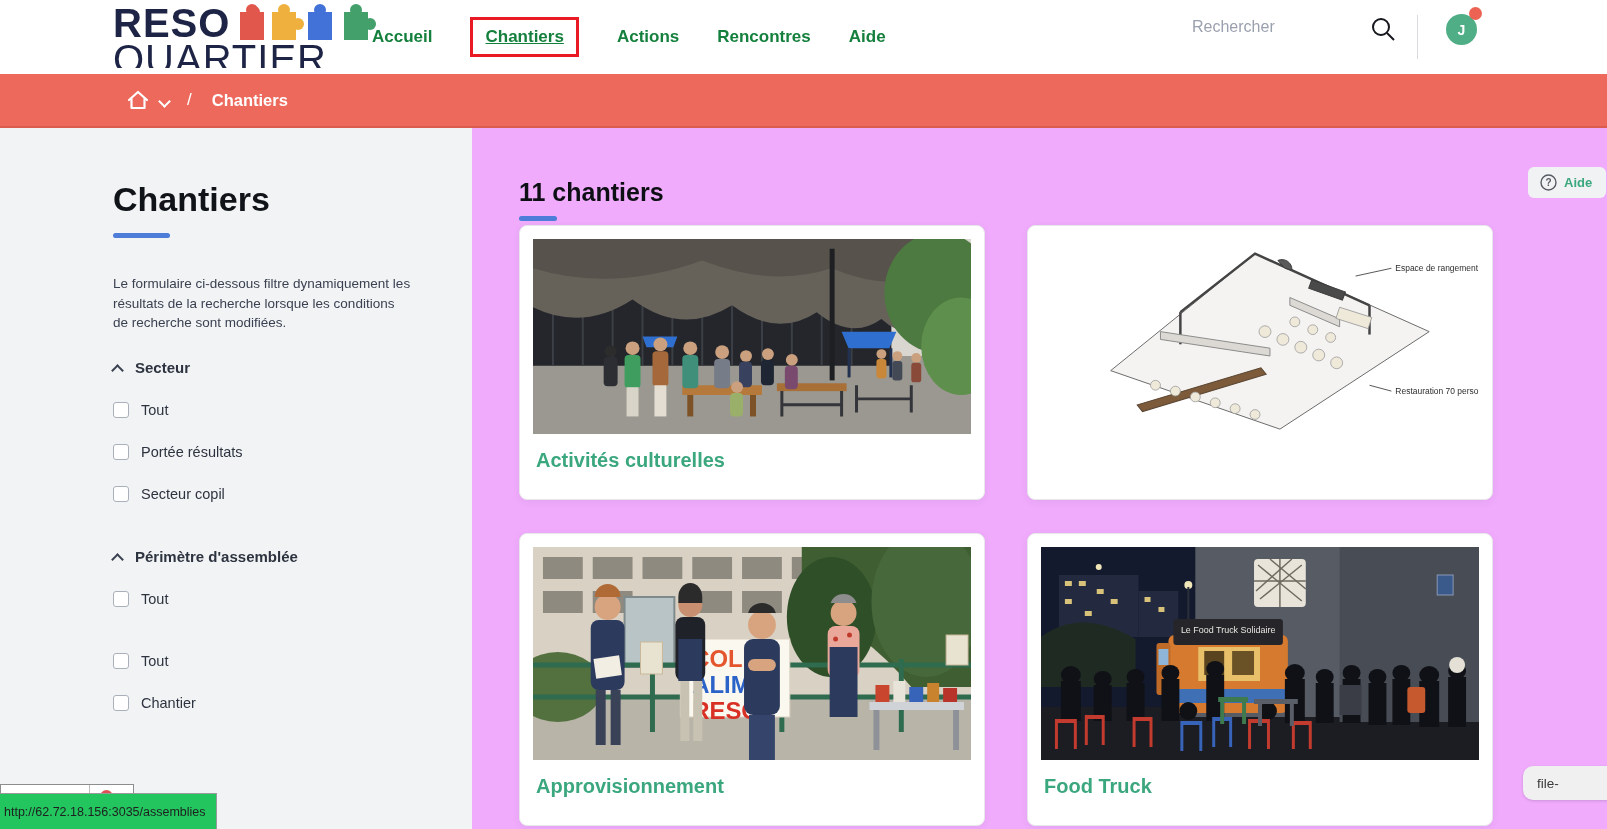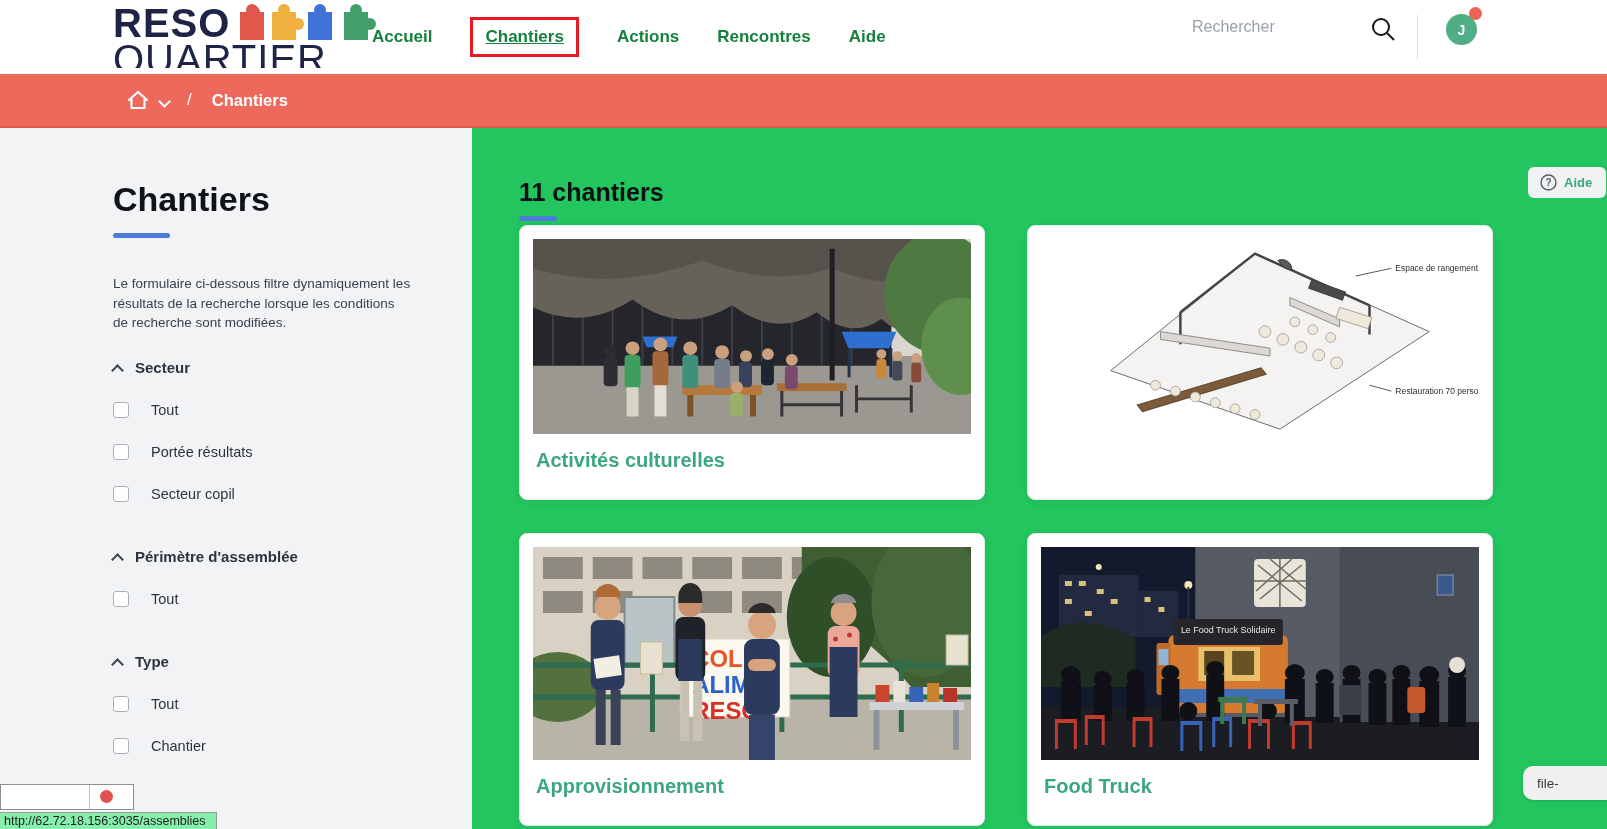--- a/index.html
+++ b/index.html
@@ -30,33 +30,33 @@
   
   .breadcrumb { position:absolute; left:0; top:74px; width:1607px; height:54px; background:#ec695c; border-bottom:2px solid #d95c4f; display:flex; align-items:center; color:#fff; }
   .bc-home { margin-left:126px; display:flex; align-items:center; cursor:pointer; }
   .bc-chevron { margin-left:10px; width:9px; height:9px; display:inline-block; position:relative; cursor:pointer; }
   .bc-chevron::before { content:""; position:absolute; left:0; top:1px; width:7px; height:7px; border-right:2px solid #fff; border-bottom:2px solid #fff; transform:rotate(45deg); }
   .bc-sep { margin-left:18px; font-size:17px; color:#fff; }
   .bc-current { margin-left:20px; font-size:16.5px; font-weight:bold; color:#fff; }
 
   
   .sidebar { position:absolute; left:0; top:128px; width:472px; height:701px; background:#f2f3f5; padding:52px 40px 0 113px; }
-  .main { position:absolute; left:472px; top:128px; width:1135px; height:701px; background:#22c55e; padding:50px 0 0 47px; }
+  .main { position:absolute; left:472px; top:128px; width:1135px; height:701px; background:#f0abfc; padding:50px 0 0 47px; }
 
   
   .side-title { font-size:34px; font-weight:bold; color:#101318; }
   .blue-bar { width:57px; height:5px; background:#4d7cd9; border-radius:2.5px; margin-top:14px; }
   .side-desc { margin-top:36px; width:300px; font-size:13.5px; line-height:1.45; color:#3a4150; }
   .filter-group { margin-top:46px; }
   .filter-group.first { margin-top:26px; }
   .fg-title-row { display:flex; align-items:center; gap:13px; cursor:pointer; }
   .caret-up { width:9px; height:9px; position:relative; display:inline-block; }
   .caret-up::before { content:""; position:absolute; left:0; top:3px; width:7px; height:7px; border-left:2px solid #3a4150; border-top:2px solid #3a4150; transform:rotate(45deg); }
   .fg-title { font-size:15px; font-weight:bold; color:#2d333f; }
-  .fg-option { display:flex; align-items:center; gap:22px; margin-top:26px; cursor:pointer; }
+  .fg-option { display:flex; align-items:center; gap:12px; margin-top:26px; cursor:pointer; }
   .cb { width:16px; height:16px; background:#fff; border:1px solid #aab0ba; border-radius:3px; flex:0 0 auto; }
   .fg-label { font-size:14.5px; color:#2d333f; }
 
   
   .count-heading { font-size:25px; font-weight:bold; color:#0d0f14; }
   .count-bar { width:38px; height:5px; background:#4d7cd9; border-radius:2.5px; margin-top:9px; }
   .help-pill { position:absolute; left:1056px; top:39px; display:flex; align-items:center; gap:7px; background:#f1f2f3; border-radius:6px; padding:7px 14px 7px 12px; cursor:pointer; }
   .help-label { font-size:13px; font-weight:bold; color:#3ba77e; }
 
   .cards { margin-top:4px; display:grid; grid-template-columns:466px 466px; column-gap:42px; row-gap:33px; }
@@ -66,21 +66,21 @@
   .card-img { width:438px; overflow:hidden; background:#ddd; }
   .card.row1 .card-img { height:195px; }
   .card.row2 .card-img { height:213px; }
   .card-img svg { display:block; width:100%; height:100%; }
   .card-title { margin-top:15px; margin-left:3px; font-size:20px; font-weight:bold; color:#3ba77e; }
 
   
   .partial-popup { position:absolute; left:0; bottom:19px; width:134px; height:26px; background:#fff; border:1px solid #8d8d8d; }
   .partial-popup .pp-div { position:absolute; left:88px; top:0; width:1px; height:100%; background:#bdbdbd; }
   .partial-popup .pp-red { position:absolute; left:99px; top:5px; width:13px; height:13px; border-radius:50%; background:#e05252; }
-  .status-tip { position:absolute; left:0; bottom:0; height:17px; background:#86efac; border:1px solid #9a9a9a; border-left:none; border-bottom:none; display:flex; align-items:center; padding:0 10px 0 4px; font-size:12.5px; color:#1f1f1f; }
+  .status-tip { position:absolute; left:0; bottom:0; height:36px; background:#22c55e; border:1px solid #9a9a9a; border-left:none; border-bottom:none; display:flex; align-items:center; padding:0 10px 0 4px; font-size:12.5px; color:#1f1f1f; }
   .dl-pill { position:absolute; right:-24px; bottom:29px; width:108px; height:34px; background:#f0f0f1; border-radius:10px; box-shadow:0 1px 3px rgba(0,0,0,.15); display:flex; align-items:center; padding-left:14px; font-size:13.5px; color:#3a3a3a; }
 
   .icon-svg { display:block; }
 </style>
 </head>
 <body>
 
 <div class="page">
 
   <div class="header">
@@ -169,24 +169,20 @@
         <span class="caret-up"></span>
         <span class="fg-title">Périmètre d'assemblée</span>
       </div>
       <label class="fg-option">
         <span class="cb"></span>
         <span class="fg-label">Tout</span>
       </label>
     </div>
 
     <div class="filter-group">
-      <div class="fg-title-row">
-        <span class="caret-up"></span>
-        <span class="fg-title">Type</span>
-      </div>
       <label class="fg-option">
         <span class="cb"></span>
         <span class="fg-label">Tout</span>
       </label>
       <label class="fg-option">
         <span class="cb"></span>
         <span class="fg-label">Chantier</span>
       </label>
     </div>
   </aside>

